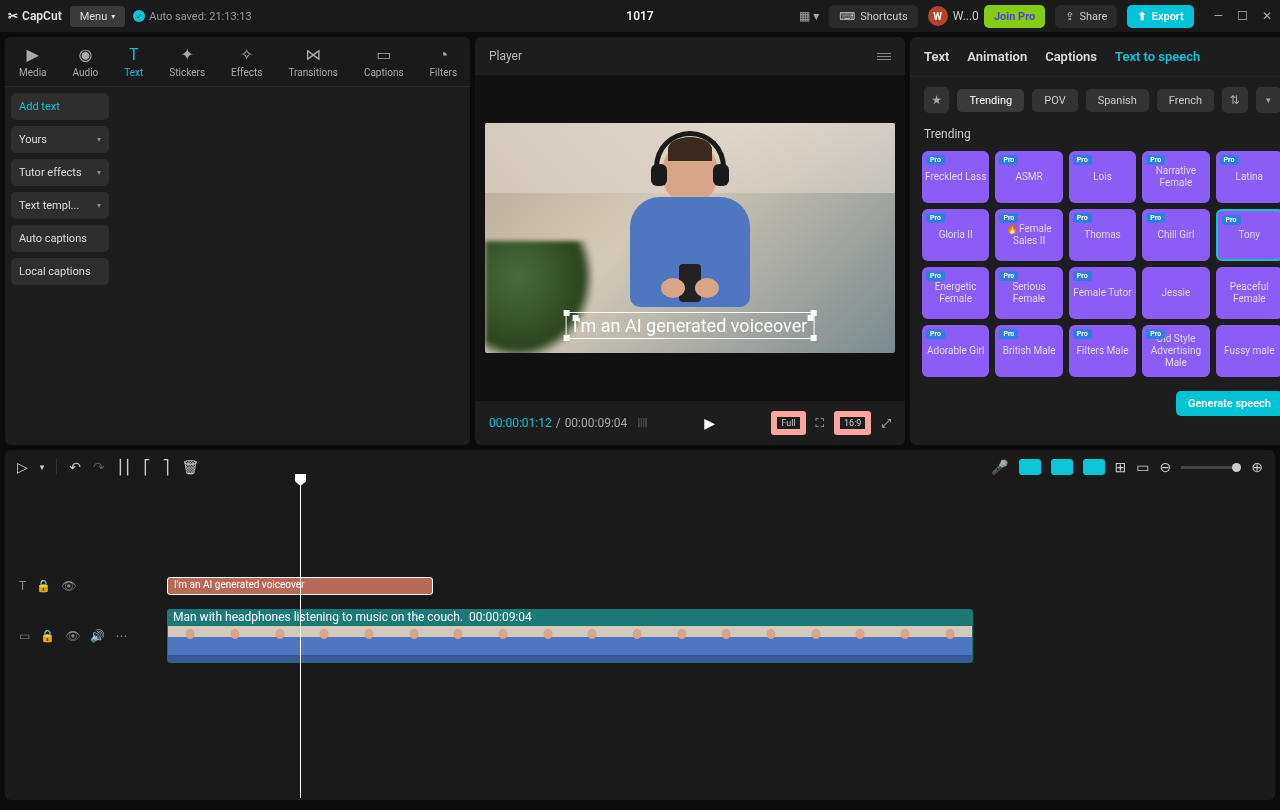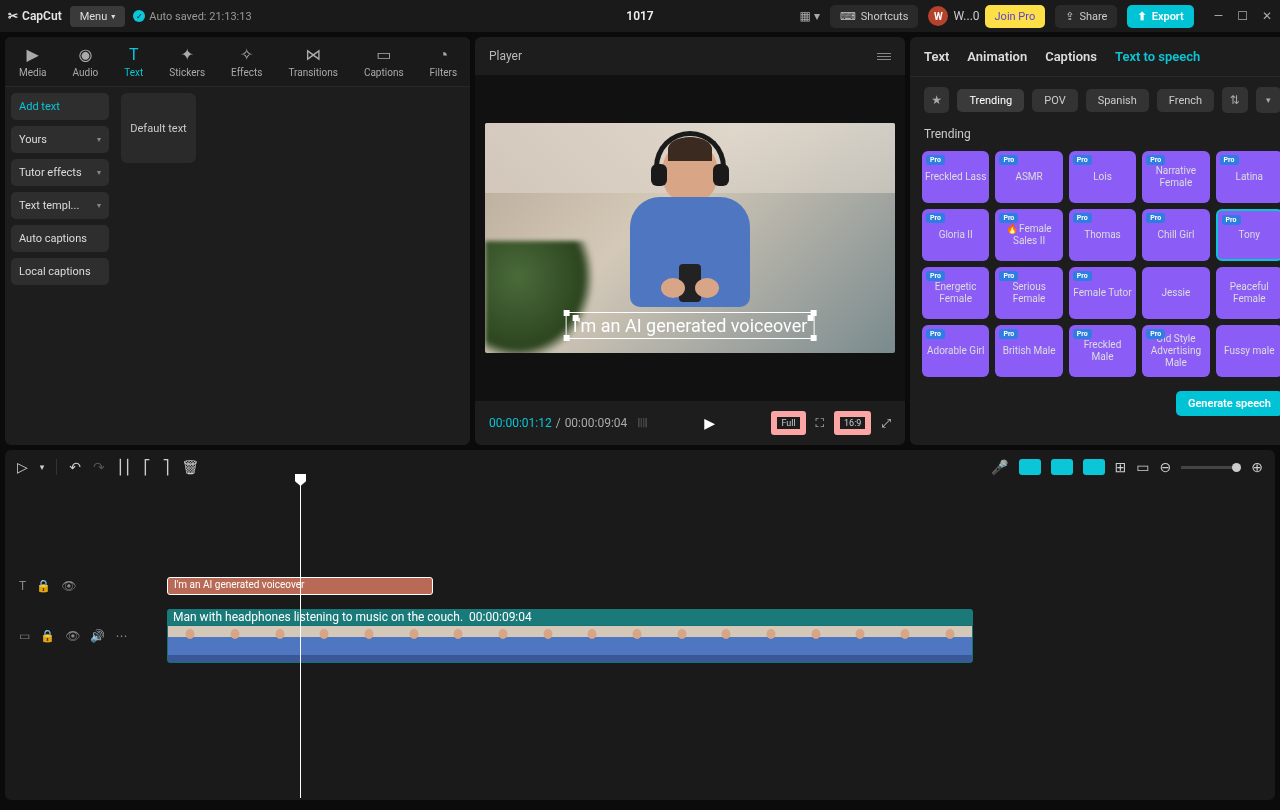--- a/index.html
+++ b/index.html
@@ -5,21 +5,21 @@
 *{box-sizing:border-box;margin:0;padding:0;font-family:-apple-system,BlinkMacSystemFont,"Segoe UI",Roboto,sans-serif}
 body{background:#0b0b0b;color:#e5e5e5;width:1280px;height:810px;overflow:hidden;font-size:12px}
 .titlebar{height:32px;background:#1a1a1a;display:flex;align-items:center;padding:0 8px;gap:8px}
 .logo{display:flex;align-items:center;gap:4px;font-weight:600;font-size:12px}
 .menu-btn{background:#3a3a3a;border:none;color:#ddd;padding:4px 10px;border-radius:4px;font-size:11px;display:flex;align-items:center;gap:4px;cursor:pointer}
 .autosave{color:#999;font-size:11px;display:flex;align-items:center;gap:4px}
 .check-ico{width:12px;height:12px;background:#0ac6d6;border-radius:50%;display:flex;align-items:center;justify-content:center;color:#111;font-size:8px}
 .project-name{position:absolute;left:50%;transform:translateX(-50%);color:#eee;font-weight:600}
 .titlebar-right{margin-left:auto;display:flex;align-items:center;gap:10px}
 .tb-btn{background:#2a2a2a;border:none;color:#ccc;padding:5px 10px;border-radius:5px;font-size:11px;display:flex;align-items:center;gap:5px;cursor:pointer}
-.joinpro{background:#fde047;color:#5b3fd6;font-weight:400}
+.joinpro{background:#84cc16;color:#5b3fd6;font-weight:700}
 .export-btn{background:#00c4d6;color:#fff;font-weight:600}
 .avatar{width:20px;height:20px;border-radius:50%;background:#b5432c;display:flex;align-items:center;justify-content:center;color:#fff;font-size:10px;font-weight:700}
 .win-ctrl{display:flex;gap:14px;margin-left:10px;color:#aaa}
 .main{display:grid;grid-template-columns:465px 430px 385px;gap:5px;padding:5px;height:418px}
 .panel{background:#1d1d1d;border-radius:6px;overflow:hidden}
 .tabs-top{display:flex;background:#1a1a1a;padding:6px 10px;gap:18px;border-bottom:1px solid #282828}
 .tab-item{display:flex;flex-direction:column;align-items:center;gap:3px;color:#aaa;font-size:10px;cursor:pointer;padding:2px 4px}
 .tab-item.active{color:#0ac6d6}
 .tab-ico{font-size:16px}
 .left-body{display:flex;height:calc(100% - 50px)}
@@ -193,23 +193,20 @@
             <span>Tutor effects</span>
             <span class="chev">▾</span>
           </button>
         <button class="side-btn">
             <span>Text templ...</span>
             <span class="chev">▾</span>
           </button>
         <button class="side-btn">Auto captions</button>
         <button class="side-btn">Local captions</button>
       </div>
-      <div class="left-content">
-        <div class="default-text-card">Default text</div>
-      </div>
     </div>
   </div>
 
   <div class="panel player-panel">
     <div class="player-head">
       <span>Player</span>
       <div class="hamburger">
           <div></div>
           <div></div>
           <div></div>
@@ -340,21 +337,21 @@
         <div class="voice">
           <span class="pro-tag">Pro</span>
           <span>Adorable Girl</span>
         </div>
         <div class="voice">
           <span class="pro-tag">Pro</span>
           <span>British Male</span>
         </div>
         <div class="voice">
           <span class="pro-tag">Pro</span>
-          <span>Freckled Male</span>
+          <span>Filters Male</span>
         </div>
         <div class="voice">
           <span class="pro-tag">Pro</span>
           <span>Old Style Advertising Male</span>
         </div>
         <div class="voice">
           <span>Fussy male</span>
         </div>
       </div>
     <div class="gen-row">

